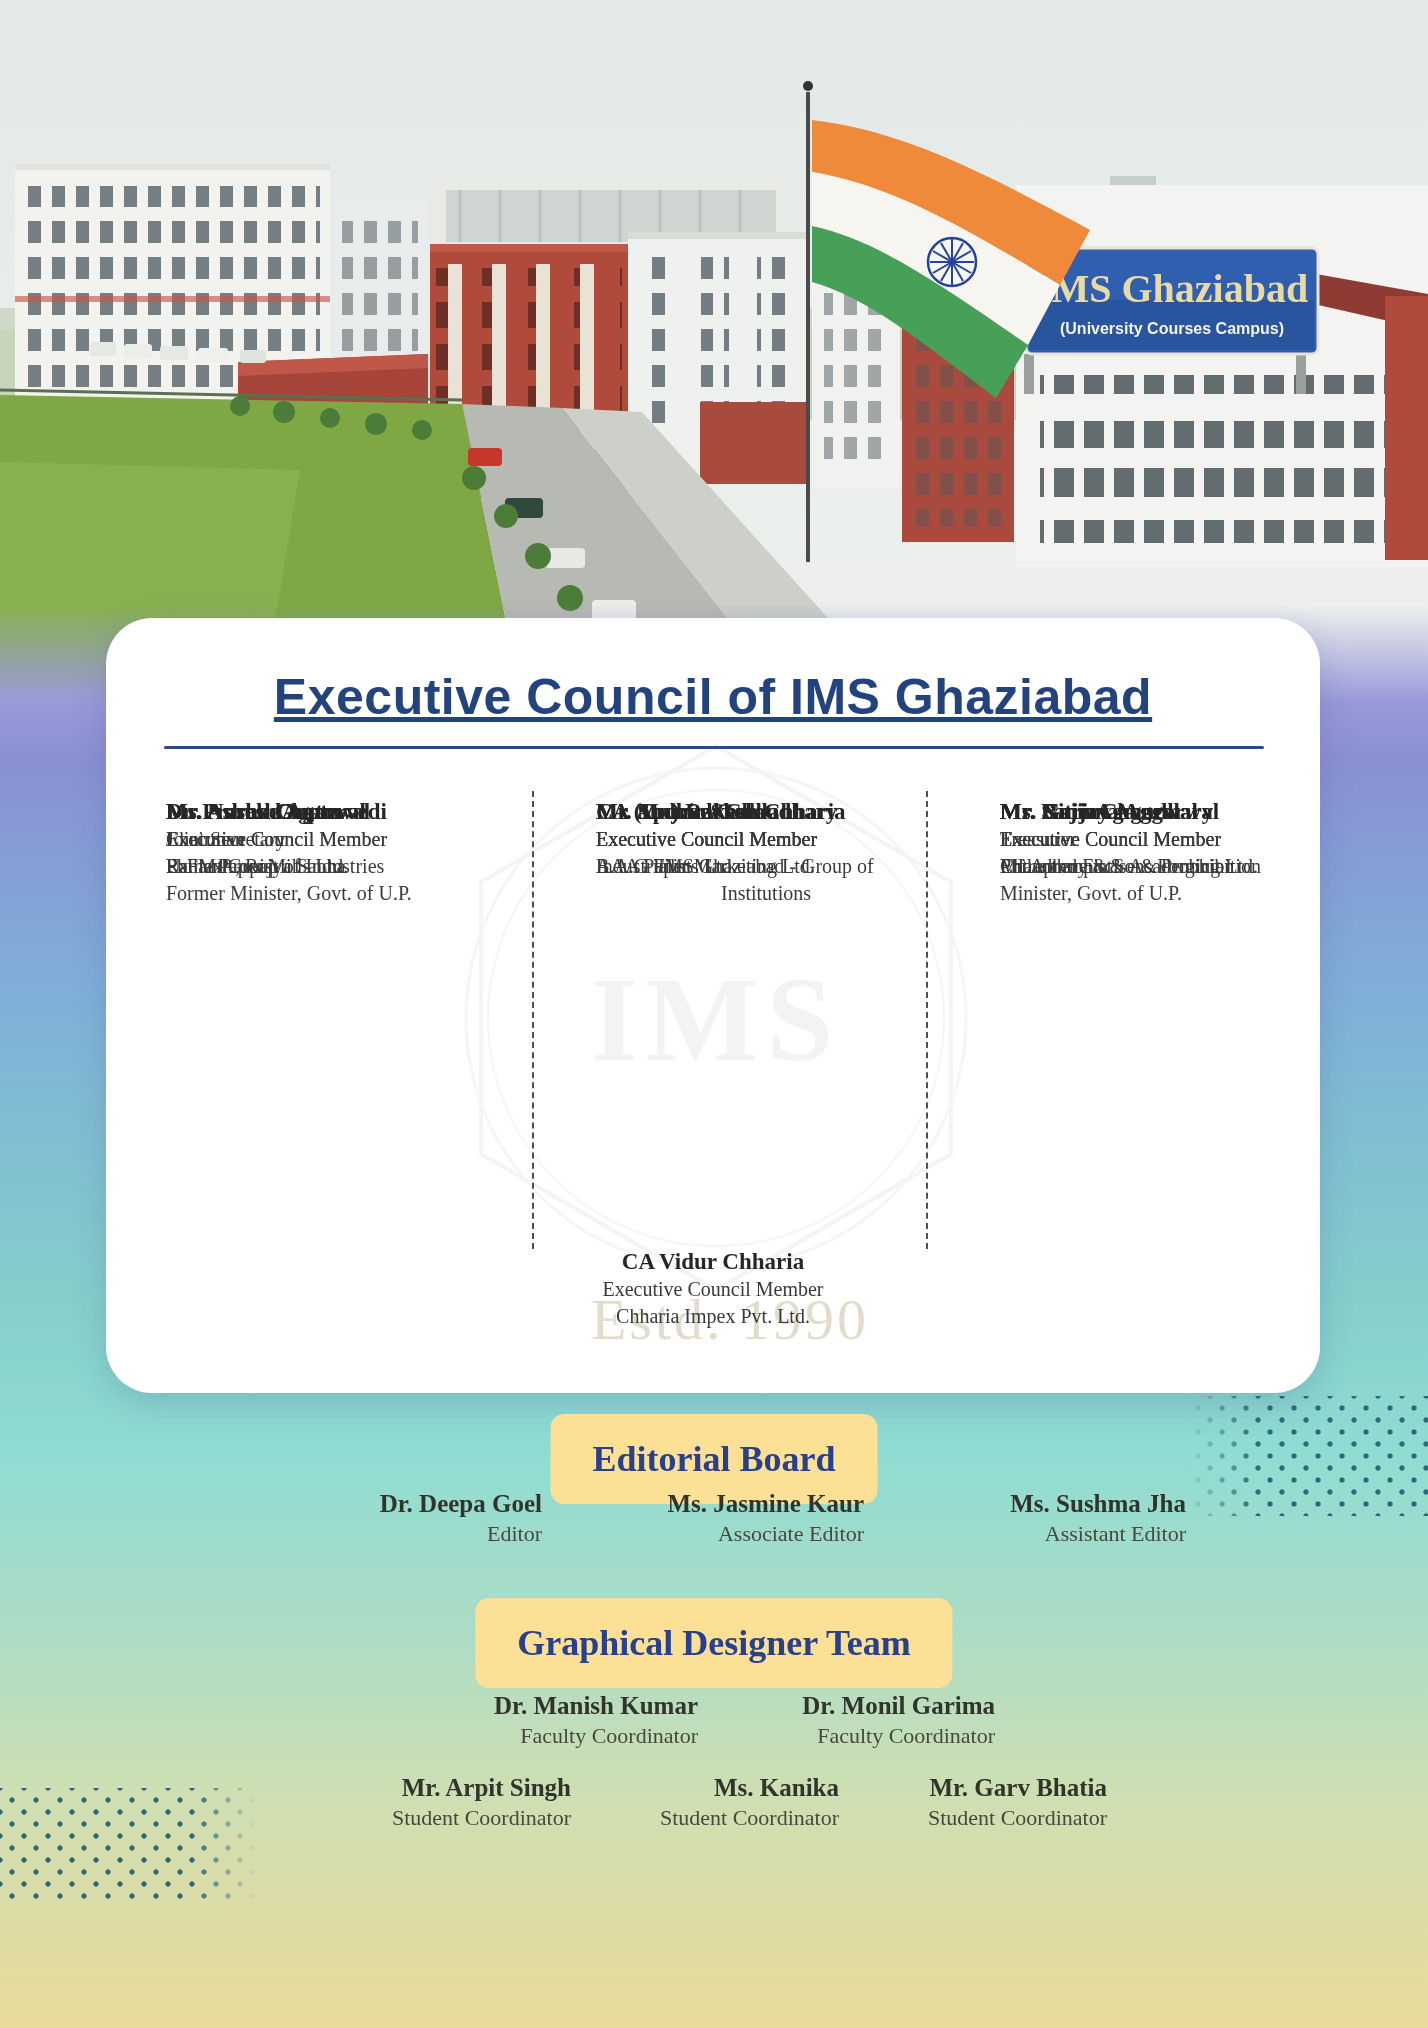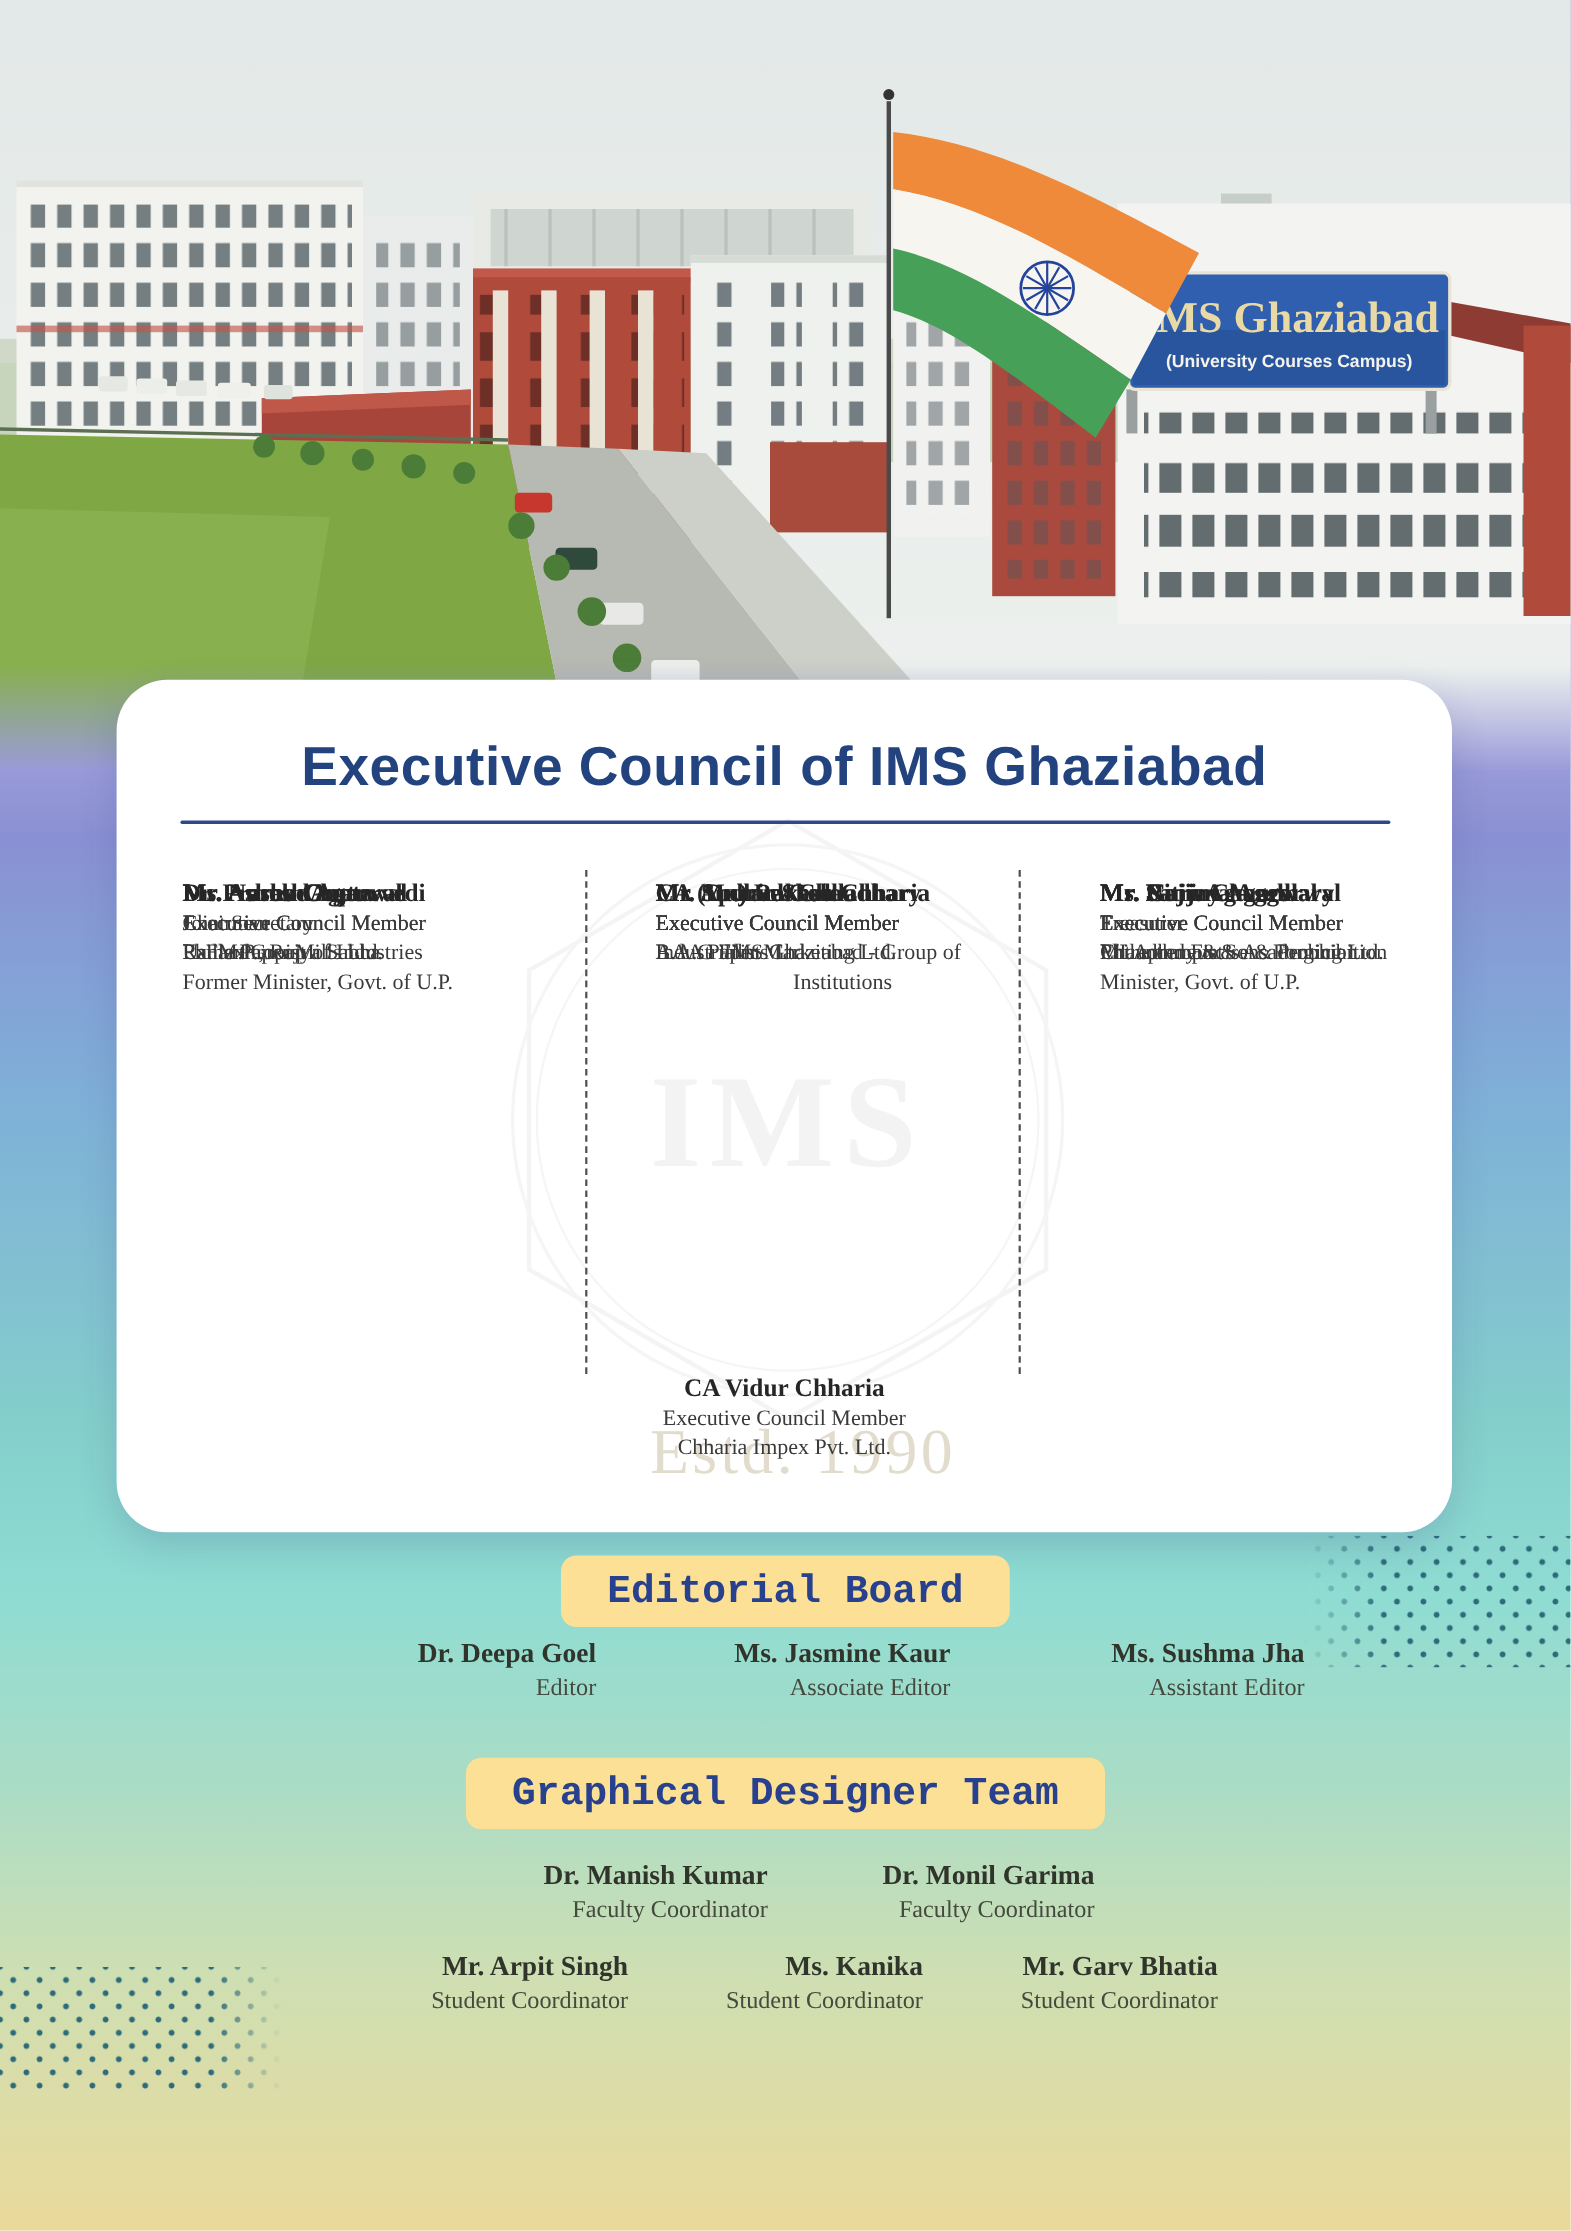--- a/index.html
+++ b/index.html
@@ -13,21 +13,21 @@
   
   .photo{position:absolute;top:0;left:0;width:1428px;height:700px;}
   .photo svg{display:block;width:100%;height:100%;}
   .photo-fade{position:absolute;left:0;right:0;bottom:0;height:95px;
     background:linear-gradient(to bottom, rgba(154,155,217,0), #9a9bd9);}
   
   .card{position:absolute;left:106px;top:618px;width:1214px;height:775px;
     background:#ffffff;border-radius:46px;box-shadow:0 12px 34px rgba(50,60,120,.18);}
   .card-title{position:absolute;top:50px;left:0;right:0;text-align:center;
     font-family:"Liberation Sans", sans-serif;font-weight:700;font-size:50px;
-    color:#23437f;letter-spacing:.5px;}
+    color:#23437f;letter-spacing:.5px;text-decoration:underline;}
   .title-rule{position:absolute;top:128px;left:58px;width:1100px;height:3px;
     background:#2c4a85;border-radius:2px;}
   .seal{position:absolute;left:330px;top:120px;width:560px;height:560px;opacity:.06;}
   .estd{position:absolute;top:668px;left:0;right:0;text-align:center;
     font:400 58px "Liberation Serif", serif;color:#cfc5ab;opacity:.6;letter-spacing:3px;margin-left:34px;}
   .vdash{position:absolute;top:173px;height:458px;width:0;border-left:2px dashed #4f4f4f;}
   .vdash.d1{left:426px}.vdash.d2{left:820px}
   .col{position:absolute;top:180px;}
   .col.c0{left:60px;width:370px}.col.c1{left:490px;width:340px}.col.c2{left:894px;width:320px}
   .member{position:absolute;left:0;right:0;}
@@ -44,22 +44,22 @@
     background-size:24px 24px;background-position:0 0,12px 12px;}
   .dots-right{left:1186px;top:1396px;width:242px;height:120px;
     -webkit-mask-image:linear-gradient(to right, transparent, #000 30%);
     mask-image:linear-gradient(to right, transparent, #000 30%);}
   .dots-left{left:0;top:1788px;width:256px;height:112px;
     -webkit-mask-image:linear-gradient(to left, transparent, #000 25%);
     mask-image:linear-gradient(to left, transparent, #000 25%);}
   
   .pill{position:absolute;left:50%;transform:translateX(-50%);
     background:#fbe095;border-radius:14px;color:#27418f;
-    font-family:Liberation Mono, monospace;font-weight:700;font-size:36px;
-    padding:12px 42px;white-space:nowrap;}
+    font-family:Liberation Serif, serif;font-weight:700;font-size:36px;
+    padding:24px 42px;white-space:nowrap;}
   .pill-editorial{top:1414px;}
   .pill-design{top:1598px;}
   .prow{position:absolute;left:50%;transform:translateX(-50%);display:flex;}
   .editorial-row{top:1488px;gap:22px;}
   .faculty-row{top:1690px;gap:32px;}
   .student-row{top:1772px;gap:18px;}
   .pcell{text-align:right;}
   .editorial-row .pcell{width:300px}
   .faculty-row .pcell{width:265px}
   .student-row .pcell{width:250px}

